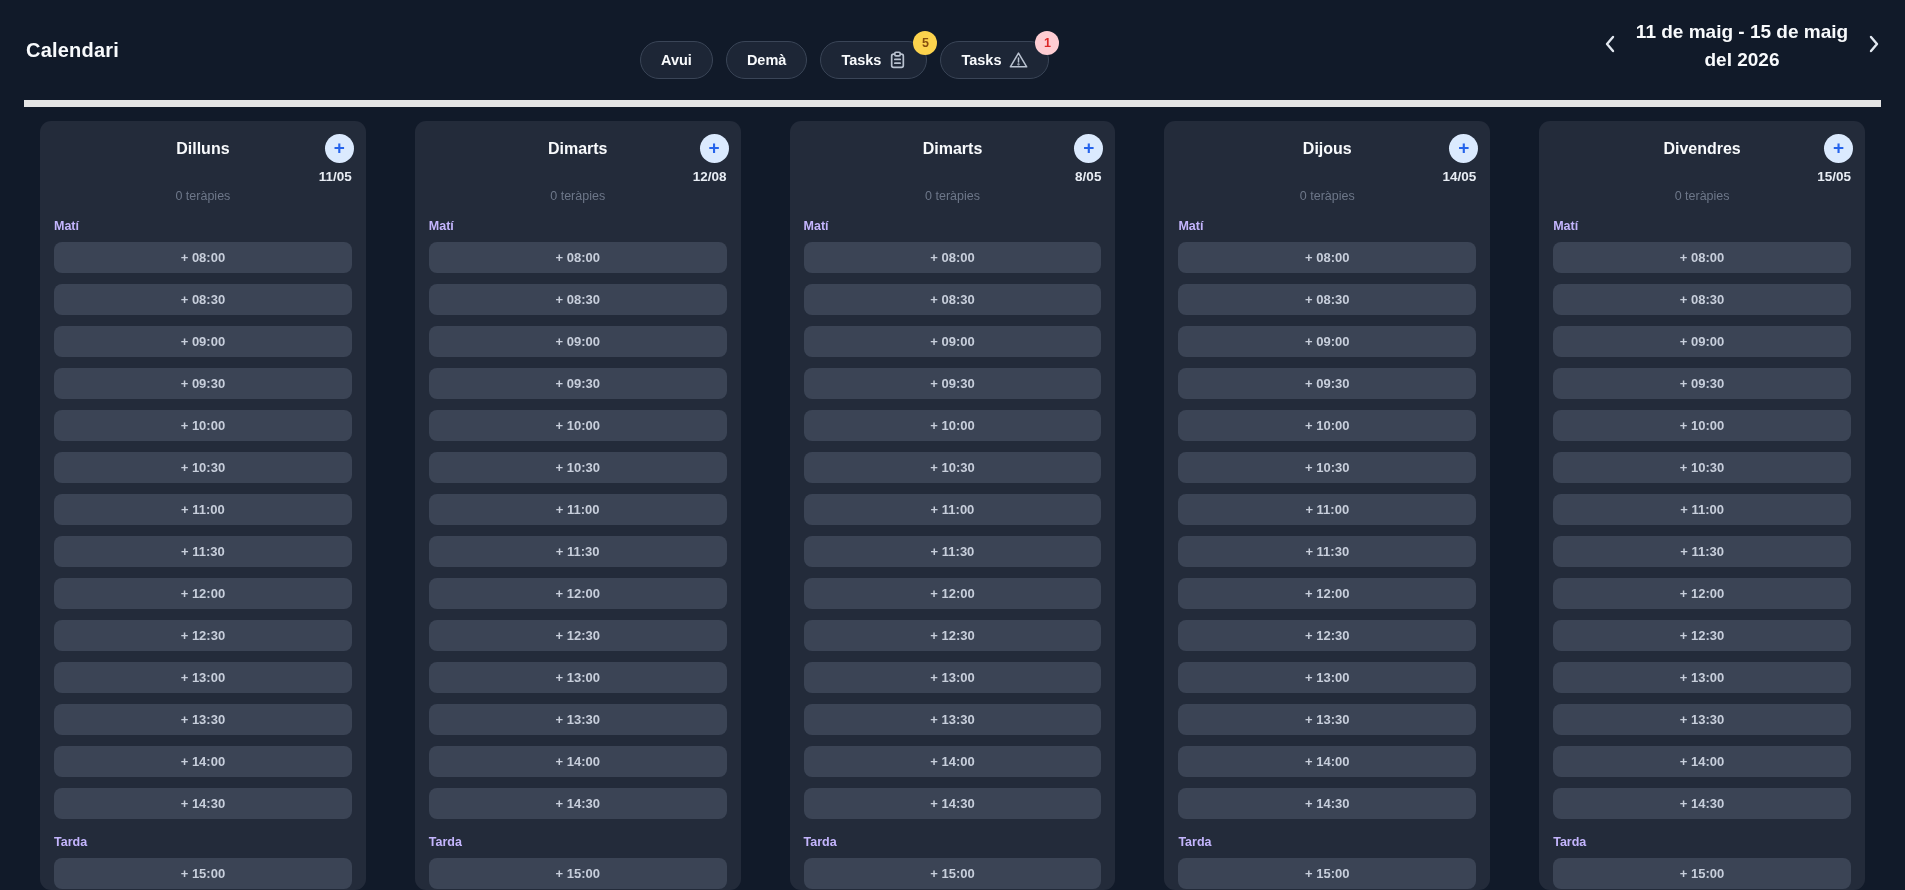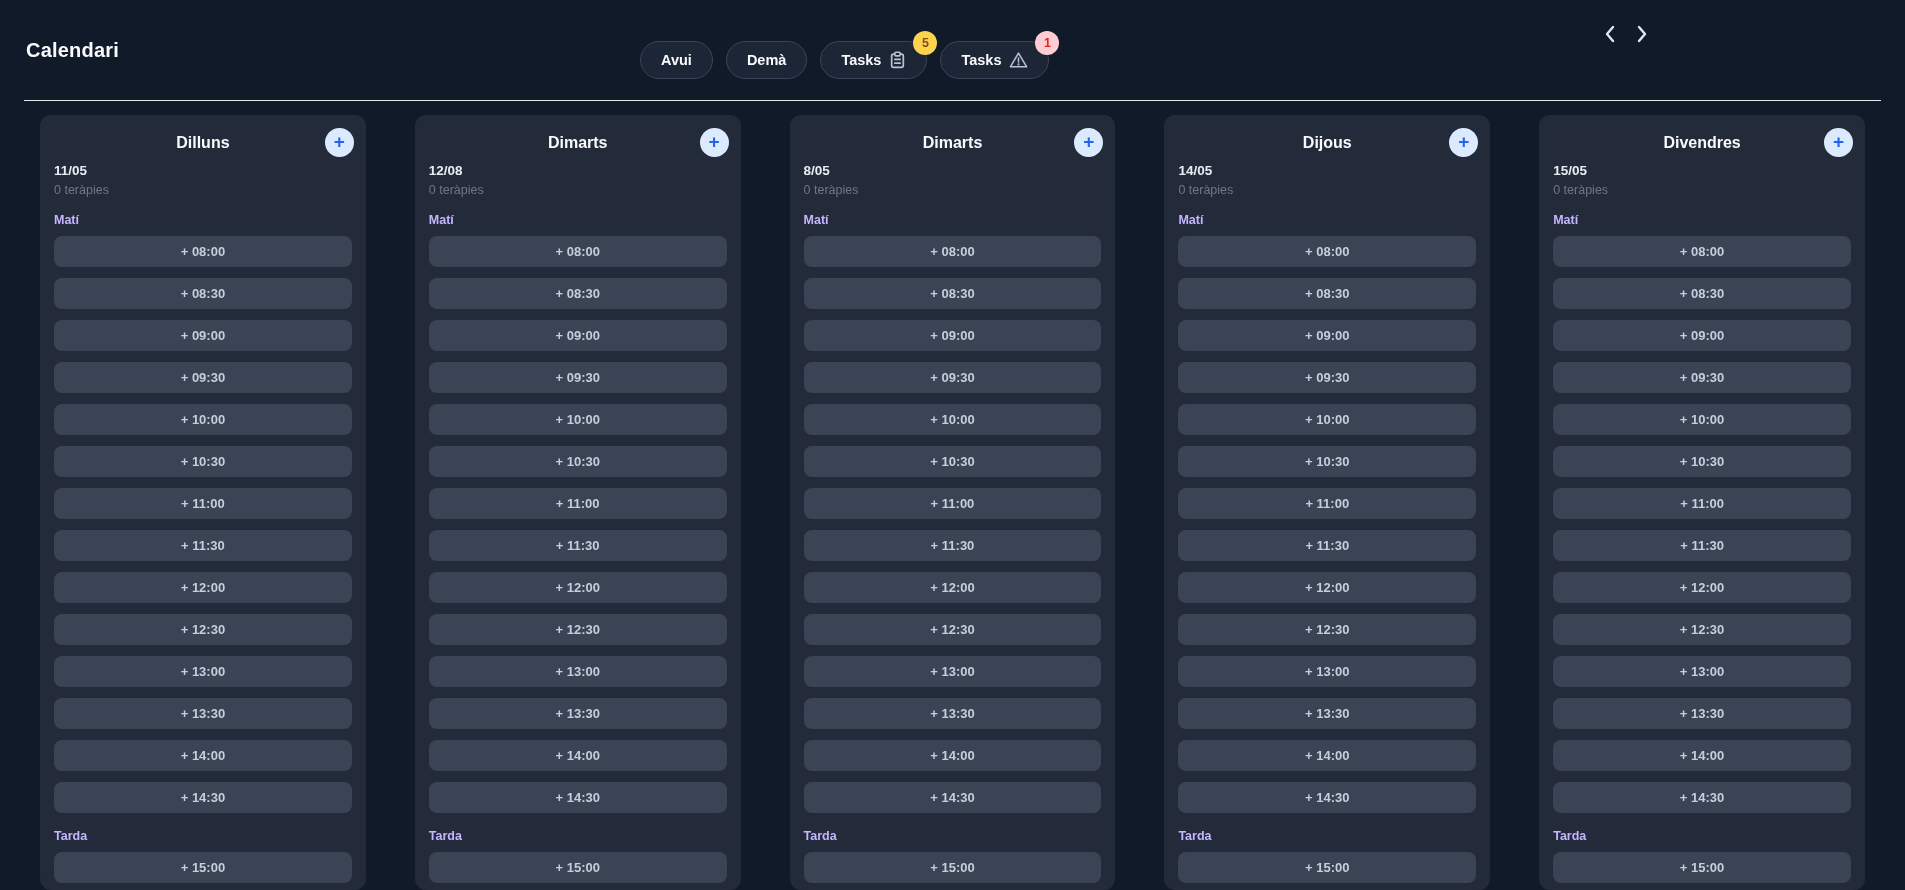--- a/index.html
+++ b/index.html
@@ -55,21 +55,21 @@
   }
   .date-range {
     flex:1;
     text-align:center;
     font-size:19px; font-weight:bold; line-height:1.45;
     color:#f8fafc;
   }
   
   .calendar-wrap {
     margin:0 24px;
-    border-top:1px solid #e5e5e5;
+    border-top:7px solid #e5e5e5;
     padding-top:14px;
     height:790px;
   }
   .grid {
     display:grid;
     grid-template-columns:repeat(5, 1fr);
     gap:49px;
     padding:0 16px;
     height:100%;
   }
@@ -86,22 +86,22 @@
   .plus-btn {
     position:absolute; right:-2px; top:-3px;
     width:29px; height:29px; border-radius:50%;
     border:none; cursor:pointer;
     background:var(--plus_bg,#dbeafe);
     color:var(--accent_blue,#2563eb);
     font-size:19px; font-weight:bold; line-height:1;
     display:flex; align-items:center; justify-content:center;
     padding-bottom:2px;
   }
-  .day-date { margin-top:8px; text-align:left; font-size:13.5px; font-weight:bold; color:#e8edf4; }
-  .day-therapies { margin-top:5px; text-align:left; font-size:12.5px; color:#6d7789; }
+  .day-date { margin-top:8px; text-align:right; font-size:13.5px; font-weight:bold; color:#e8edf4; }
+  .day-therapies { margin-top:5px; text-align:center; font-size:12.5px; color:#6d7789; }
   .section-label { margin:16px 0 9px; font-size:12.5px; font-weight:bold; color:#c4b5fd; }
   .slot-btn {
     width:100%; height:31px;
     margin-bottom:11px;
     background:var(--slot_bg,#3b4455);
     border:none; border-radius:8px;
     color:#c7cedb; font-size:13px; font-weight:bold;
     font-family:"Liberation Sans", sans-serif;
     display:flex; align-items:center; justify-content:center;
     cursor:pointer;
@@ -142,20 +142,21 @@
   </div>
 
   <div class="topbar-right">
     <button class="nav-chevron">
       <span>
         <svg width="14" height="20" viewBox="0 0 14 20" fill="none" stroke="#e2e8f0" stroke-width="2.4" stroke-linecap="round" stroke-linejoin="round">
             <polyline points="10,3 4,10 10,17"></polyline>
           </svg>
       </span>
     </button>
+    <div class="date-range">11 de maig - 15 de maig del 2026</div>
     <button class="nav-chevron">
       <span>
         <svg width="14" height="20" viewBox="0 0 14 20" fill="none" stroke="#e2e8f0" stroke-width="2.4" stroke-linecap="round" stroke-linejoin="round">
             <polyline points="4,3 10,10 4,17"></polyline>
           </svg>
       </span>
     </button>
   </div>
 </header>
 

